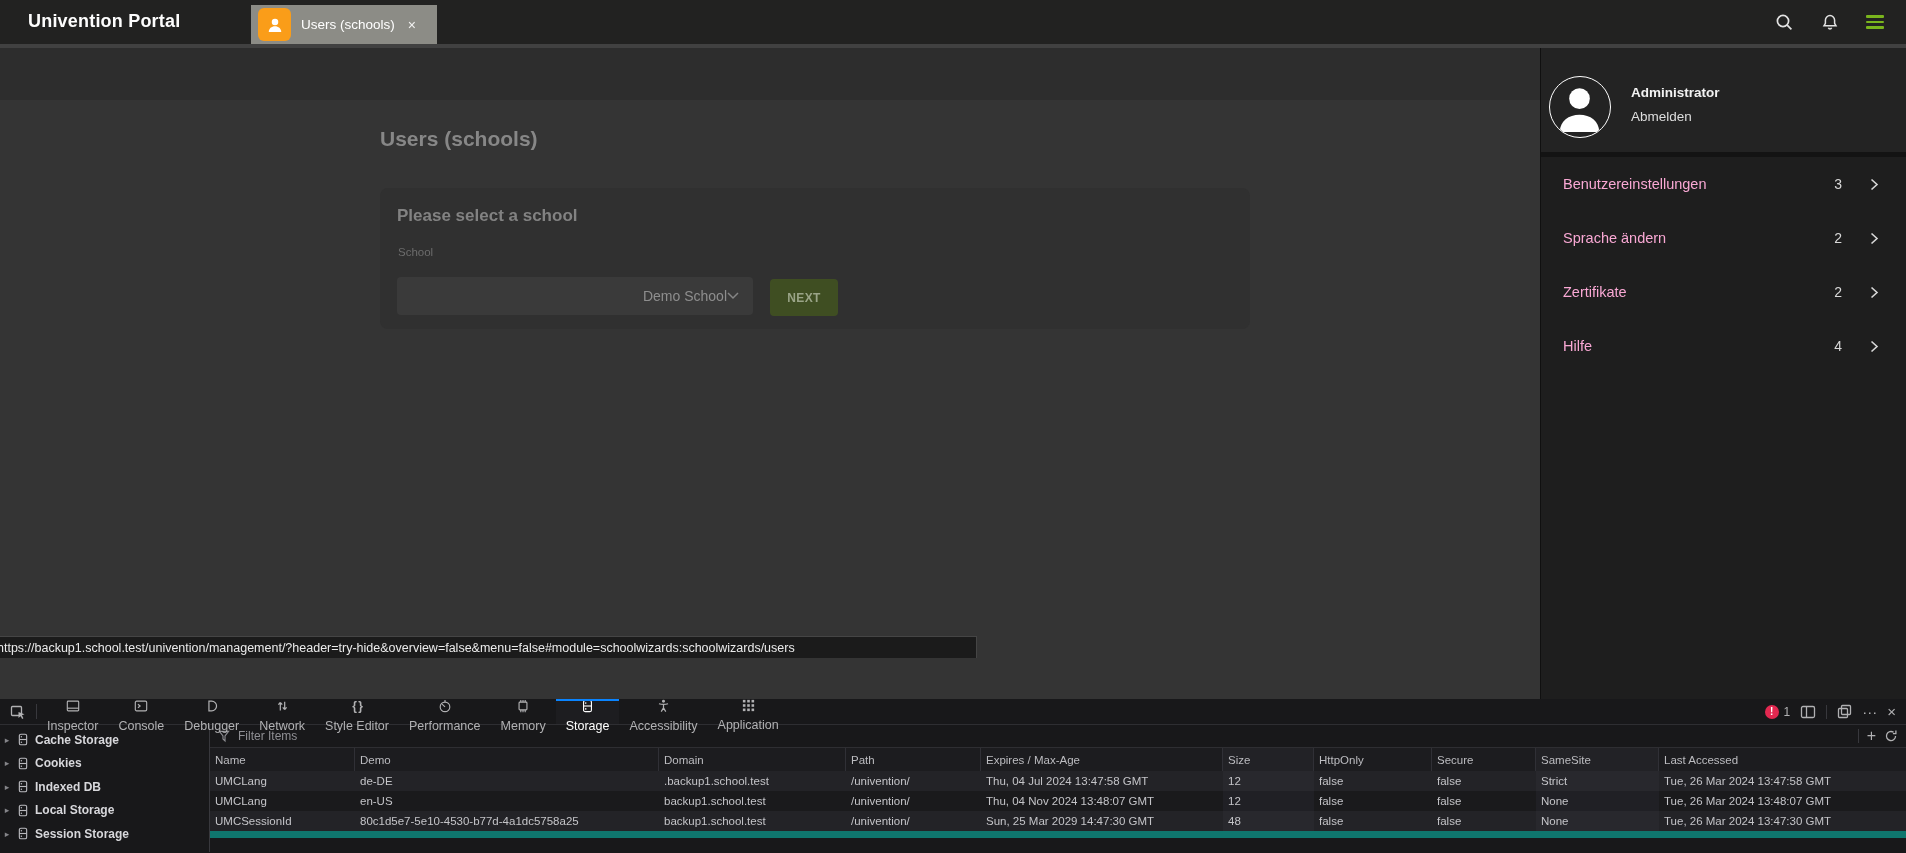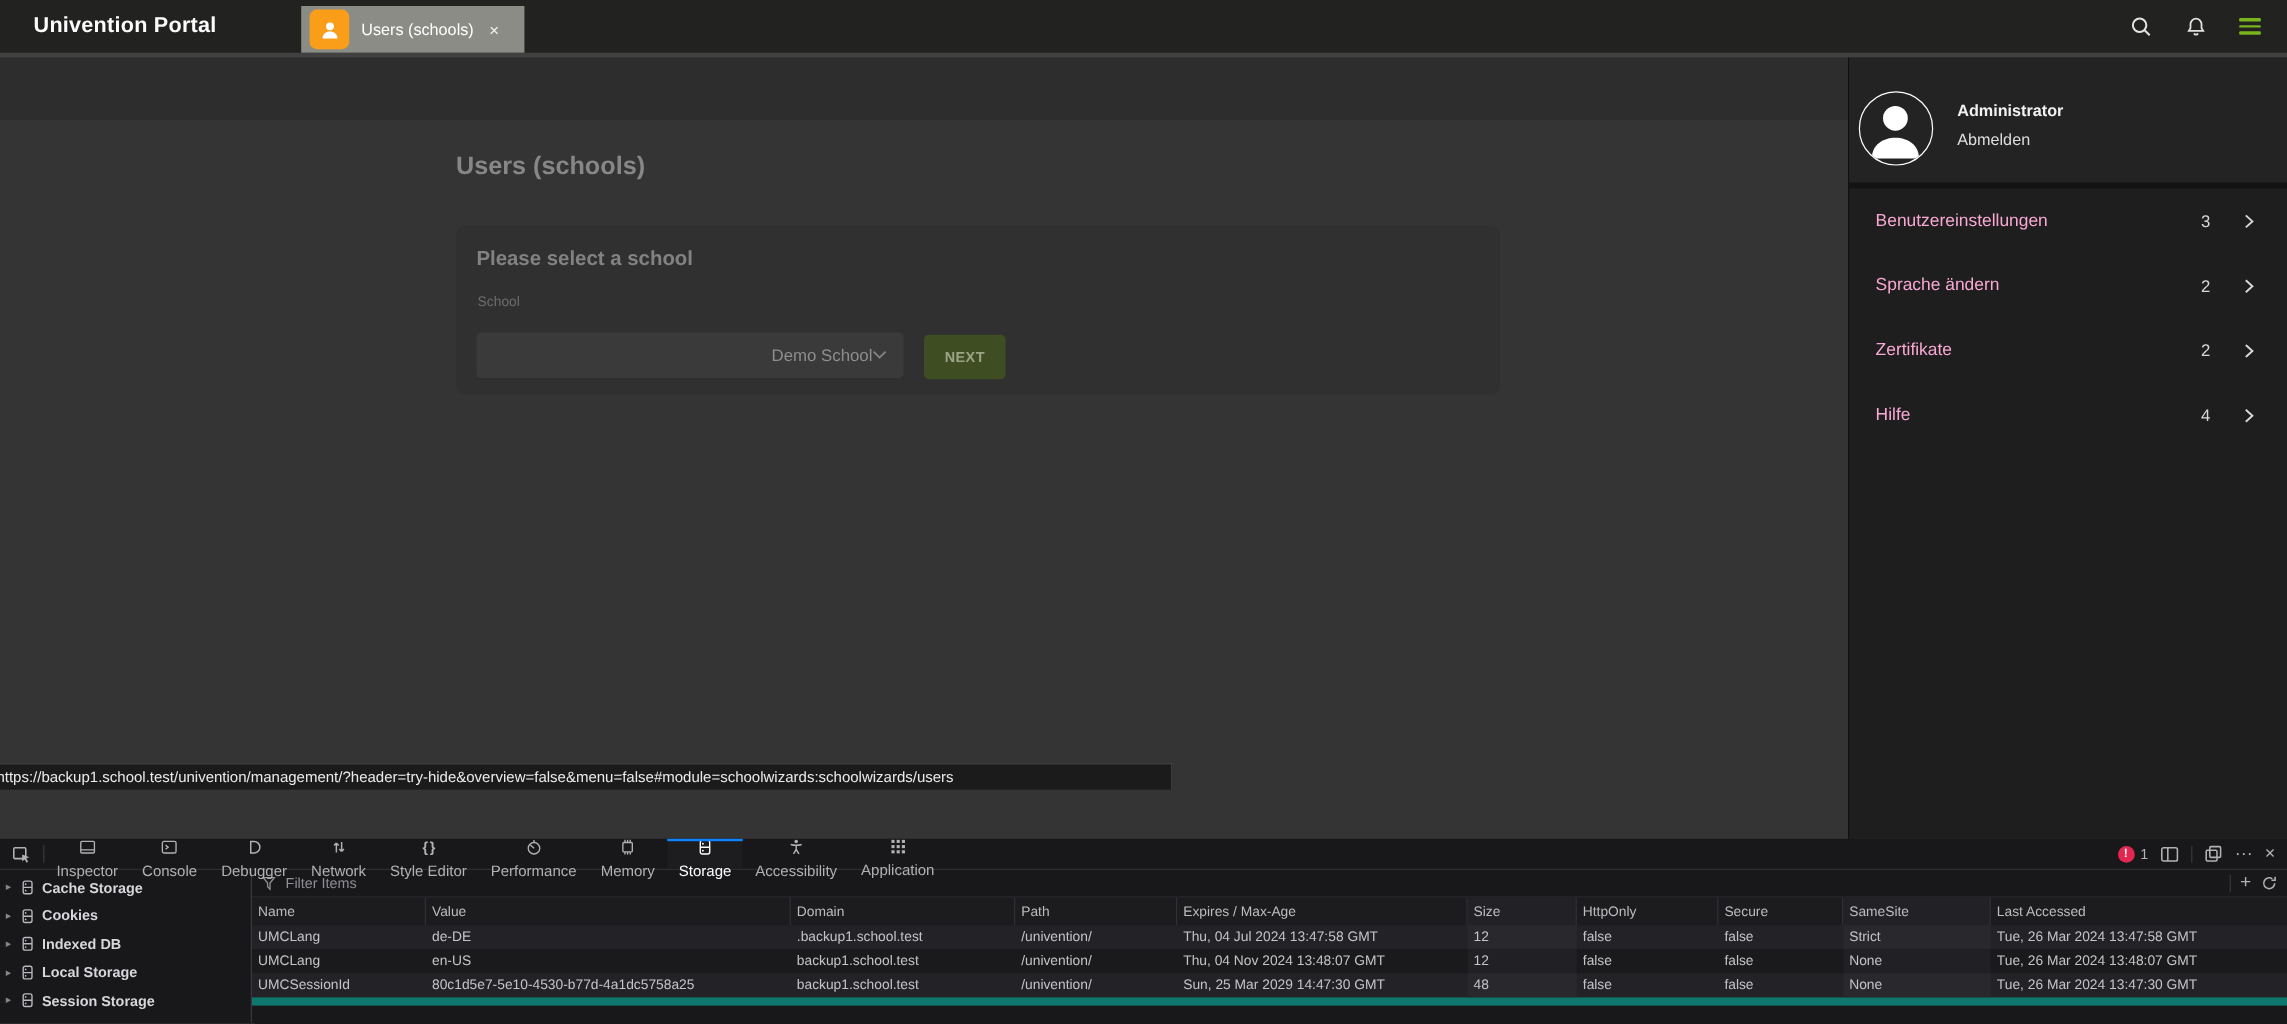--- a/index.html
+++ b/index.html
@@ -395,21 +395,21 @@
           <span style="display:flex">
             <svg width="14" height="14" viewBox="0 0 16 16" fill="none" stroke="#b1b1b3" stroke-width="1.5">
                 <path d="M13.2 8A5.2 5.2 0 1 1 11 3.8"></path>
                 <path d="M13.6 1.8v3.4h-3.4" fill="none"></path>
               </svg>
           </span>
         </div>
       </div>
       <div class="dt-thead" id="dt-thead">
           <div class="dt-th" style="width: 145px;">Name</div>
-          <div class="dt-th" style="width: 304px;">Value</div>
+          <div class="dt-th" style="width: 304px;">Demo</div>
           <div class="dt-th" style="width: 187px;">Domain</div>
           <div class="dt-th" style="width: 135px;">Path</div>
           <div class="dt-th" style="width: 242px;">Expires / Max-Age</div>
           <div class="dt-th col-light" style="width: 91px;">Size</div>
           <div class="dt-th" style="width: 118px;">HttpOnly</div>
           <div class="dt-th" style="width: 104px;">Secure</div>
           <div class="dt-th col-light" style="width: 123px;">SameSite</div>
           <div class="dt-th" style="width: 246px; flex: 1 1 0%; border-right: none;">Last Accessed</div>
         </div>
       <div class="dt-rows" id="dt-rows">

